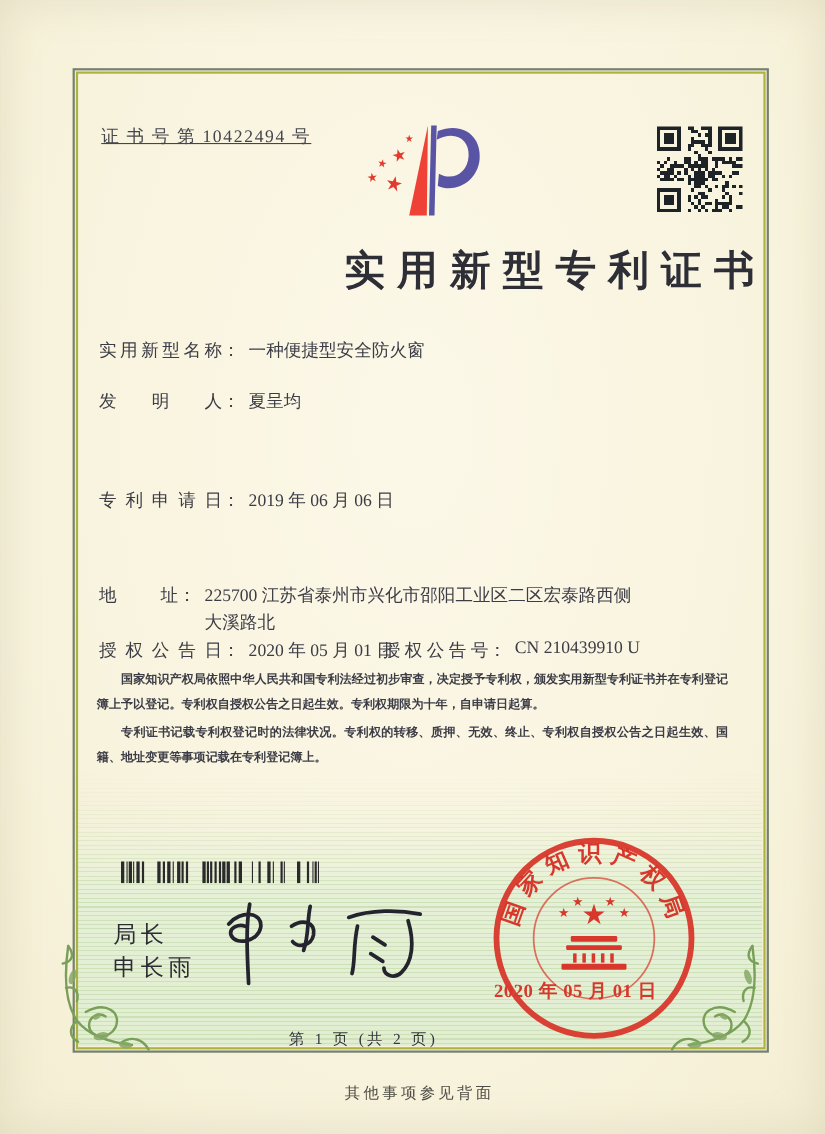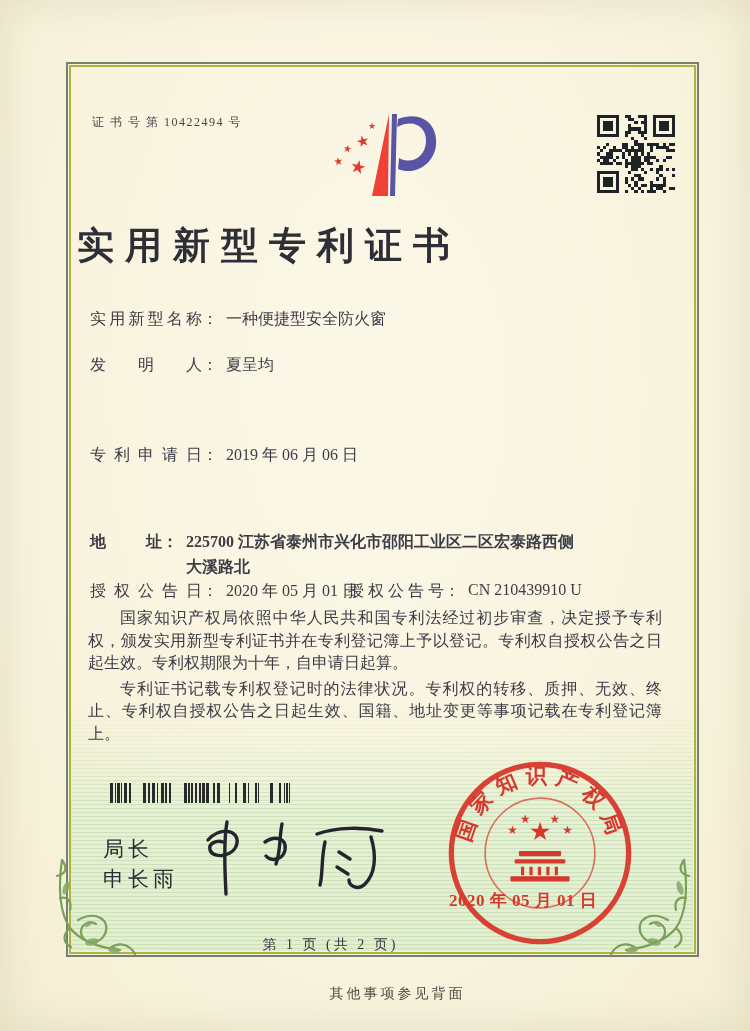--- a/index.html
+++ b/index.html
@@ -12,48 +12,48 @@
     border:2px solid #75806e;z-index:1;}
   .frame::after{content:"";position:absolute;inset:1px;border:2px solid #aab43f;}
   
   .green-zone{position:absolute;left:70px;top:700px;width:623px;height:251px;z-index:0;
     background:
       repeating-linear-gradient(180deg, rgba(140,180,100,.25) 0 1px, rgba(0,0,0,0) 1px 4px),
       linear-gradient(180deg, rgba(228,240,213,0) 0, #e5f0d7 110px, #e2eed2 100%);
     -webkit-mask-image:linear-gradient(180deg, transparent 0, #000 110px);
             mask-image:linear-gradient(180deg, transparent 0, #000 110px);}
   .content{position:absolute;inset:0;z-index:2;color:#3b3b44;}
-  .cert-number{position:absolute;left:92px;top:114px;font-size:12px;letter-spacing:1.5px;color:#45454d;}
+  .cert-number{position:absolute;left:92px;top:114px;font-size:16px;letter-spacing:1.5px;color:#45454d;text-decoration:underline;}
   .logo{position:absolute;left:326px;top:110px;width:112px;height:94px;}
   .qr{position:absolute;left:597px;top:115px;width:78px;height:78px;}
-  .title{position:absolute;left:66px;top:221px;width:631px;text-align:left;
+  .title{position:absolute;left:66px;top:221px;width:631px;text-align:right;
     font-size:37px;font-weight:bold;letter-spacing:11px;padding-left:11px;box-sizing:border-box;color:#2e2e37;}
   .row{position:absolute;left:90px;width:576px;font-size:16px;color:#3c3c46;white-space:nowrap;}
   .lbl{display:inline-block;width:112px;text-align:justify;text-align-last:justify;
     text-justify:inter-character;vertical-align:top;}
   .lbl.narrow{width:72px;}
   .colon{display:inline-block;vertical-align:top;}
   .val{display:inline-block;margin-left:8px;vertical-align:top;}
-  .row.addr{white-space:normal;line-height:25px;font-weight:bold;}
+  .row.addr{white-space:normal;line-height:25px;}
   .addr-l2{padding-left:96px;}
   .grant2{position:absolute;left:258px;top:0;}
   .grant2 .lbl{width:96px;}
-  .paras{position:absolute;left:88px;top:607px;width:574px;font-size:16px;line-height:22.5px;
-    text-align:justify;color:#3c3c46;}
+  .paras{position:absolute;left:88px;top:607px;width:574px;font-size:11px;line-height:22.5px;
+    text-align:justify;color:#3c3c46;font-weight:bold;}
   .paras p{margin:0 0 3px 0;text-indent:2em;}
   .barcode{position:absolute;left:108px;top:783px;width:185px;height:20px;}
   .signer{position:absolute;left:103px;top:834px;font-size:21px;letter-spacing:4px;color:#2c2c34;line-height:30px;}
   .signature{position:absolute;left:185px;top:812px;width:220px;height:90px;}
   .seal{position:absolute;left:445px;top:758px;width:190px;height:190px;}
   .seal svg{position:absolute;left:0;top:0;}
   .seal-date{position:absolute;left:4px;top:131px;width:190px;font-size:17px;font-weight:bold;
     letter-spacing:.5px;color:#d8372b;white-space:nowrap;}
   .page-info{position:absolute;left:66px;top:936px;width:529px;text-align:center;
     font-size:14px;letter-spacing:3px;color:#35353d;}
-  .back-note{position:absolute;left:82px;top:985px;width:631px;text-align:center;
+  .back-note{position:absolute;left:66px;top:985px;width:631px;text-align:center;
     font-size:14px;letter-spacing:3px;color:#4d4c44;}
   .flourish{position:absolute;width:100px;height:100px;z-index:3;}
   .flourish.bl{left:48px;top:858px;}
   .flourish.br{left:598px;top:858px;transform:scaleX(-1);}
 </style>
 </head>
 <body>
 
 <div class="paper">
 

